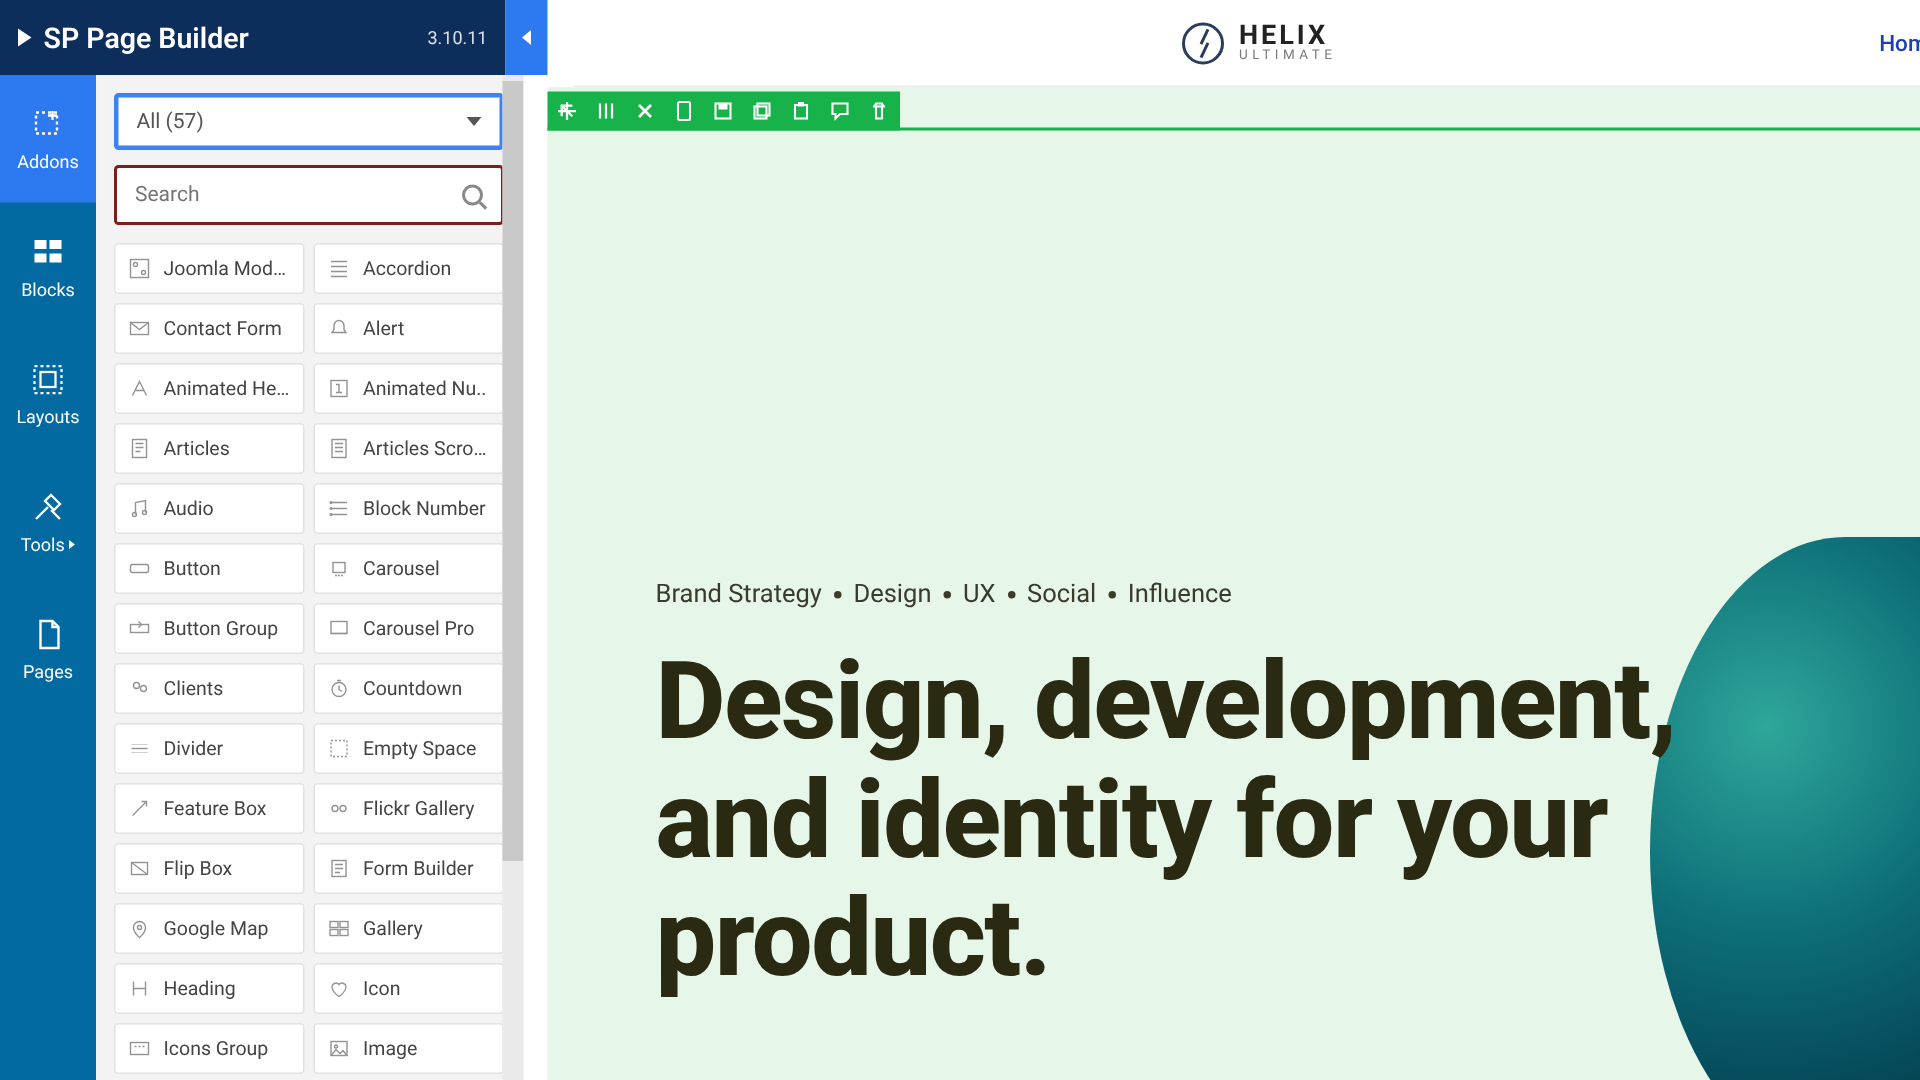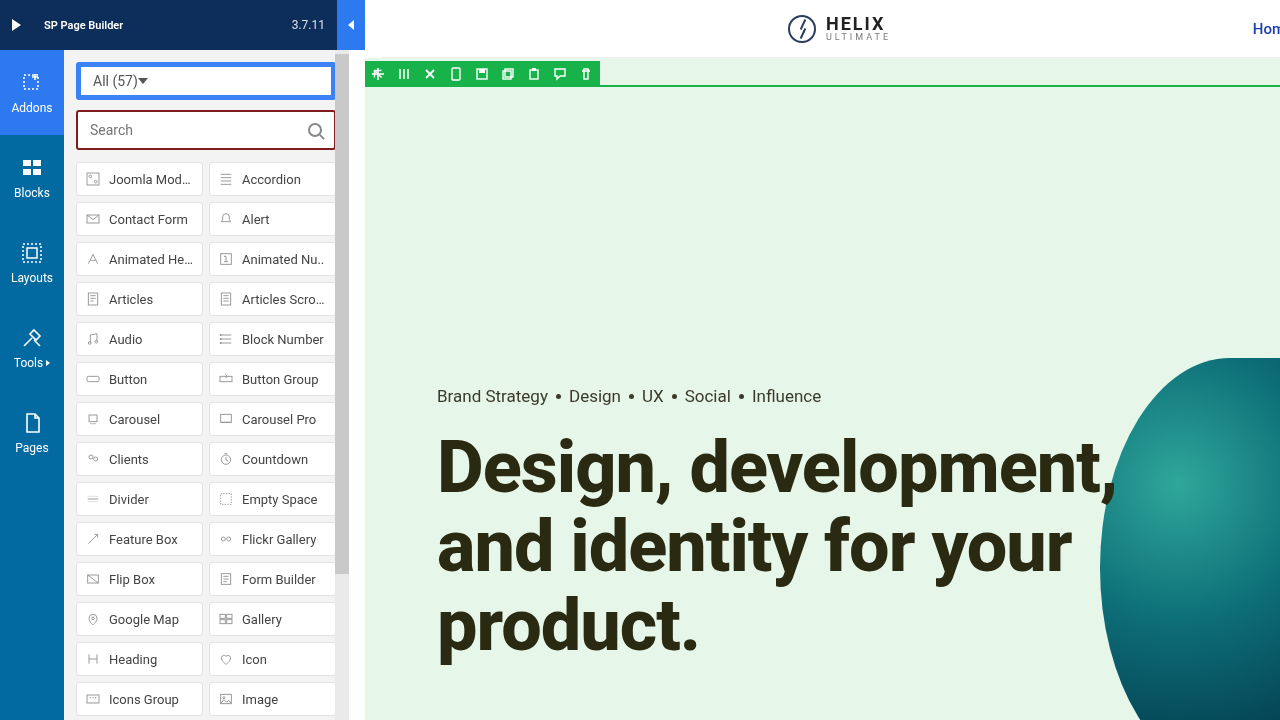--- a/index.html
+++ b/index.html
@@ -1,40 +1,40 @@
 <!DOCTYPE html>
 <html><head>
 <meta charset="utf-8">
 <style>
 * { margin:0; padding:0; box-sizing:border-box; font-family:-apple-system,BlinkMacSystemFont,"Segoe UI",Roboto,Arial,sans-serif; }
 body { width:1280px; height:720px; overflow:hidden; background:#fff; position:relative; }
 
 
 .topbar { position:absolute; left:0; top:0; width:337px; height:50px; background:#0d2e5a; color:#fff; display:flex; align-items:center; padding:0 12px; }
 .topbar .play { width:0; height:0; border-left:9px solid #fff; border-top:6px solid transparent; border-bottom:6px solid transparent; margin-right:8px; }
-.topbar .title { font-size:11px; font-weight:600; flex:1;margin-left:15px; }
+.topbar .title { font-size:19px; font-weight:600; flex:1; }
 .topbar .ver { font-size:12px; opacity:.85; }
 .collapse-btn { position:absolute; left:337px; top:0; width:28px; height:50px; background:#2d7af0; display:flex; align-items:center; justify-content:center; cursor:pointer; }
 .collapse-btn::before { content:""; width:0; height:0; border-right:6px solid #fff; border-top:5px solid transparent; border-bottom:5px solid transparent; }
 
 
 .nav { position:absolute; left:0; top:50px; width:64px; height:670px; background:#0369a1; display:flex; flex-direction:column; }
 .nav-item { width:64px; height:85px; display:flex; flex-direction:column; align-items:center; justify-content:center; color:#fff; font-size:12px; cursor:pointer; gap:6px; }
 .nav-item.active { background:#2d7af0; }
 .nav-item .ico { width:24px; height:24px; }
 .nav-item .lbl { font-size:12px; display:flex; align-items:center; gap:3px; }
 .chev-r::after { content:""; display:inline-block; width:0; height:0; border-left:4px solid #fff; border-top:3px solid transparent; border-bottom:3px solid transparent; }
 .ptab { position:absolute; left:64px; top:53px; width:0; height:0; border-right:7px solid #f3f3f3; border-top:6px solid transparent; border-bottom:6px solid transparent; }
 
 
 .panel { position:absolute; left:64px; top:50px; width:285px; height:670px; background:#f3f3f3; padding:12px; overflow:hidden; }
 .panel .scroll { position:absolute; right:0; top:0; width:14px; height:670px; background:#eaeaea; }
 .panel .thumb { position:absolute; right:0; top:4px; width:14px; height:520px; background:#c9c9c9; }
 
-.filter { width:260px; height:38px; background:#fff; border:5px solid #3b82f6; border-radius:3px; display:flex; align-items:center; padding:0 12px; margin-bottom:10px; color:#555; font-size:14px; cursor:pointer; }
+.filter { width:260px; height:38px; background:#fff; border:3px solid #3b82f6; border-radius:3px; display:flex; align-items:center; padding:0 12px; justify-content:space-between; margin-bottom:10px; color:#555; font-size:14px; cursor:pointer; }
 .filter .tri { width:0; height:0; border-left:5px solid transparent; border-right:5px solid transparent; border-top:6px solid #555; }
 
 .search { width:260px; height:40px; background:#fff; border:2px solid #7f1d1d; border-radius:3px; display:flex; align-items:center; padding:0 12px; margin-bottom:12px; }
 .search input { flex:1; border:none; outline:none; font-size:14px; color:#333; }
 .search .mag { width:14px; height:14px; border:2px solid #888; border-radius:50%; position:relative; }
 .search .mag::after { content:""; position:absolute; width:2px; height:6px; background:#888; transform:rotate(-45deg); right:-3px; bottom:-5px; }
 
 .grid2 { display:grid; grid-template-columns:1fr 1fr; gap:6px; width:260px; }
 .addon { height:34px; background:#fff; border:1px solid #e2e2e2; border-radius:3px; display:flex; align-items:center; padding:0 8px; gap:8px; font-size:13px; color:#444; cursor:grab; overflow:hidden; white-space:nowrap; }
 .addon .ai { width:16px; height:16px; flex:0 0 16px; opacity:.7; }
@@ -64,21 +64,21 @@
 .tags { position:absolute; left:72px; top:328px; display:flex; align-items:center; gap:8px; color:#3b3b2a; font-size:17px; }
 .tags .dot { width:5px; height:5px; border-radius:50%; background:#3b3b2a; }
 .hero { position:absolute; left:72px; top:370px; width:720px; font-size:72px; line-height:1.1; font-weight:800; color:#2a2a12; letter-spacing:-1px; }
 </style>
 </head>
 <body>
 
 <div class="topbar">
   <div class="play"></div>
   <div class="title">SP Page Builder</div>
-  <div class="ver">3.7.11</div>
+  <div class="ver">3.10.11</div>
 </div>
 <div class="collapse-btn"></div>
 
 <div class="nav">
   <div class="nav-item active">
     <svg class="ico" viewBox="0 0 24 24" fill="none" stroke="#fff" stroke-width="1.6">
         <rect x="4" y="4" width="14" height="14" stroke-dasharray="2 2"></rect>
         <path d="M15 3v6M12 6h6"></path>
       </svg>
     <div class="lbl">Addons</div>
@@ -198,33 +198,33 @@
         <span>Block Number</span>
       </div>
       <div class="addon">
         <span class="ai"><svg viewBox="0 0 24 24">
             <rect x="3" y="8" width="18" height="8" rx="2" stroke="#666" stroke-width="1.4" fill="none"></rect>
           </svg></span>
         <span>Button</span>
       </div>
       <div class="addon">
         <span class="ai"><svg viewBox="0 0 24 24">
-            <rect x="3" y="8" width="18" height="8" stroke="#666" stroke-width="1.4" fill="none"></rect>
-            <path d="M11 5l3 3-3 3" stroke="#666" stroke-width="1.4" fill="none"></path>
-          </svg></span>
-        <span>Button Group</span>
-      </div>
-      <div class="addon">
-        <span class="ai"><svg viewBox="0 0 24 24">
             <rect x="6" y="6" width="12" height="10" stroke="#666" stroke-width="1.4" fill="none"></rect>
             <circle cx="9" cy="19" r="1" fill="#666"></circle>
             <circle cx="12" cy="19" r="1" fill="#666"></circle>
             <circle cx="15" cy="19" r="1" fill="#666"></circle>
           </svg></span>
         <span>Carousel</span>
+      </div>
+      <div class="addon">
+        <span class="ai"><svg viewBox="0 0 24 24">
+            <rect x="3" y="8" width="18" height="8" stroke="#666" stroke-width="1.4" fill="none"></rect>
+            <path d="M11 5l3 3-3 3" stroke="#666" stroke-width="1.4" fill="none"></path>
+          </svg></span>
+        <span>Button Group</span>
       </div>
       <div class="addon">
         <span class="ai"><svg viewBox="0 0 24 24">
             <rect x="4" y="5" width="16" height="12" stroke="#666" stroke-width="1.4" fill="none"></rect>
             <path d="M4 17h16" stroke="#666" stroke-width="1.4" fill="none"></path>
           </svg></span>
         <span>Carousel Pro</span>
       </div>
       <div class="addon">
         <span class="ai"><svg viewBox="0 0 24 24">

